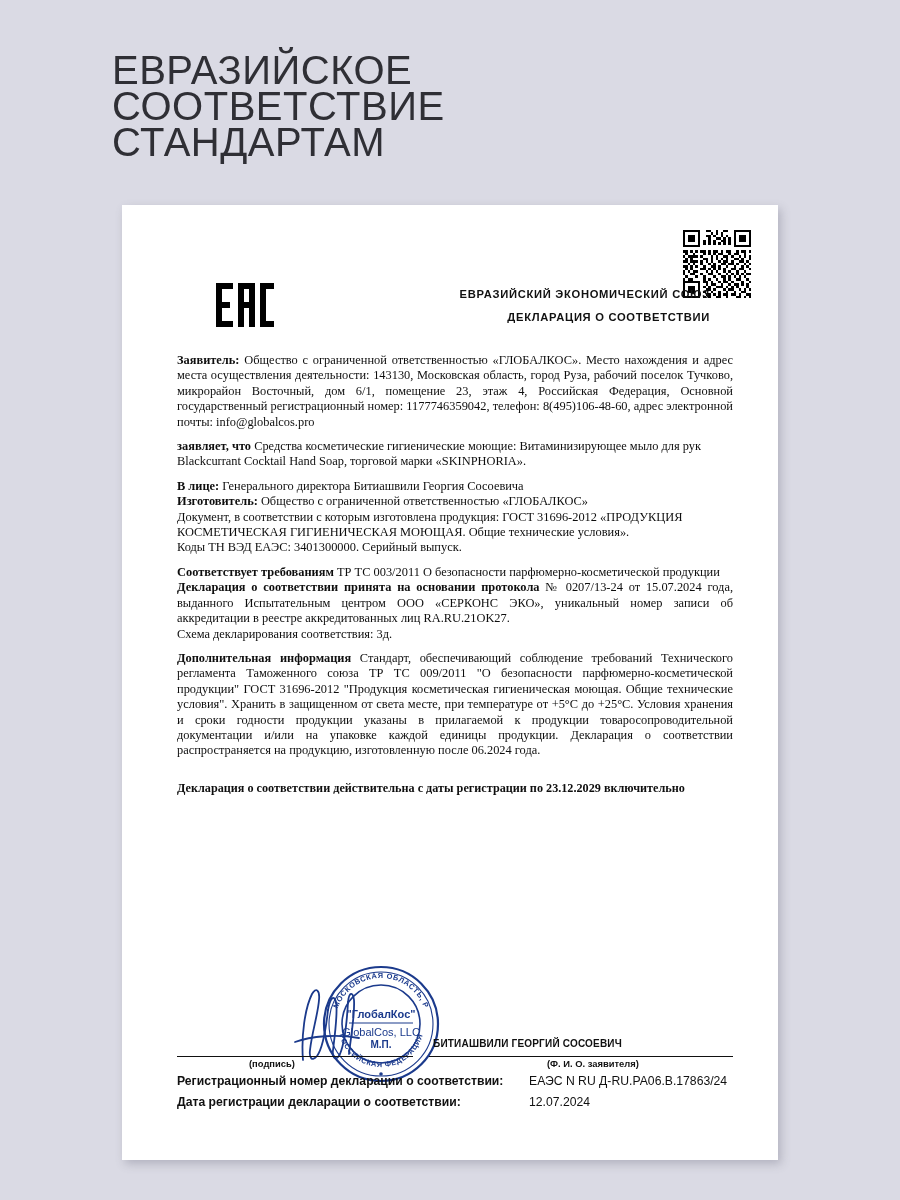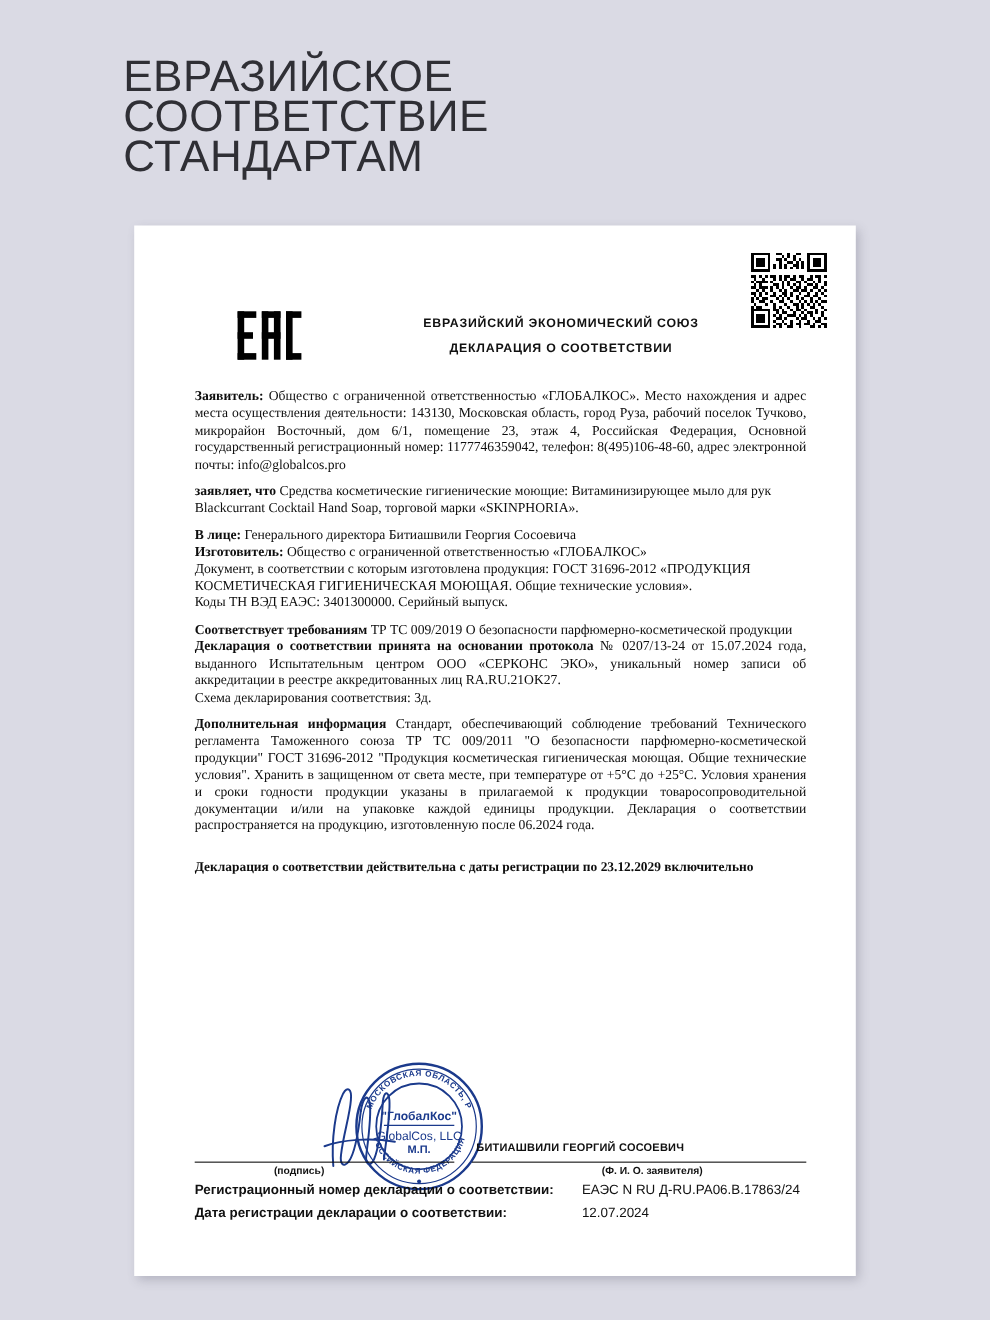--- a/index.html
+++ b/index.html
@@ -67,24 +67,24 @@
     position: absolute;
     left: 92px;
     top: 0px;
     width: 62px;
     height: 48px;
   }
   .eac-mark svg { display: block; }
 
   .head-titles {
     position: absolute;
-    left: 178px;
+    left: 168px;
     top: 2px;
     width: 420px;
-    text-align: center;
+    text-align: right;
   }
   .head-title {
     font-family: "Liberation Sans", sans-serif;
     font-size: 11.2px;
     font-weight: bold;
     letter-spacing: 0.7px;
     color: #111;
     line-height: 23px;
     white-space: nowrap;
   }
@@ -459,21 +459,21 @@
 
     <p class="p gap"><span class="b">В лице:</span><span> Генерального директора Битиашвили Георгия Сосоевича</span></p>
 
     <p class="p"><span class="b">Изготовитель:</span><span> Общество с ограниченной ответственностью «ГЛОБАЛКОС»</span></p>
 
 
     <p class="p">Документ, в соответствии с которым изготовлена продукция: ГОСТ 31696-2012 «ПРОДУКЦИЯ КОСМЕТИЧЕСКАЯ ГИГИЕНИЧЕСКАЯ МОЮЩАЯ. Общие технические условия».</p>
 
     <p class="p">Коды ТН ВЭД ЕАЭС: 3401300000. Серийный выпуск.</p>
 
-    <p class="p gap"><span class="b">Соответствует требованиям</span><span>  ТР ТС 009/2019 О безопасности парфюмерно-косметической продукции</span></p>
+    <p class="p gap"><span class="b">Соответствует требованиям</span><span>  ТР ТС 003/2011 О безопасности парфюмерно-косметической продукции</span></p>
 
     <p class="p just"><span class="b">Декларация о соответствии принята на основании протокола</span><span> № 0207/13-24 от 15.07.2024 года, выданного Испытательным центром ООО «СЕРКОНС ЭКО», уникальный номер записи об аккредитации в реестре аккредитованных лиц RA.RU.21OK27.</span></p>
 
     <p class="p">Схема декларирования соответствия: 3д.</p>
 
     <p class="p gap just"><span class="b">Дополнительная информация</span><span> Стандарт, обеспечивающий соблюдение требований Технического регламента Таможенного союза ТР ТС 009/2011 "О безопасности парфюмерно-косметической продукции" ГОСТ 31696-2012 "Продукция косметическая гигиеническая моющая. Общие технические условия". Хранить в защищенном от света месте, при температуре от +5°С до +25°С. Условия хранения и сроки годности продукции указаны в прилагаемой к продукции товаросопроводительной документации и/или на упаковке каждой единицы продукции. Декларация о соответствии распространяется на продукцию, изготовленную после 06.2024 года.</span></p>
 
     <p class="p validity">Декларация о соответствии действительна с даты регистрации по 23.12.2029 включительно</p>
   </div>
 

